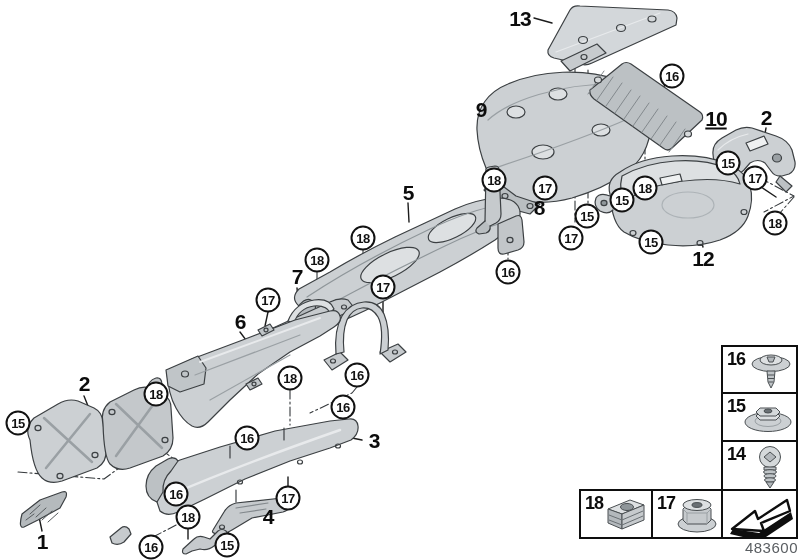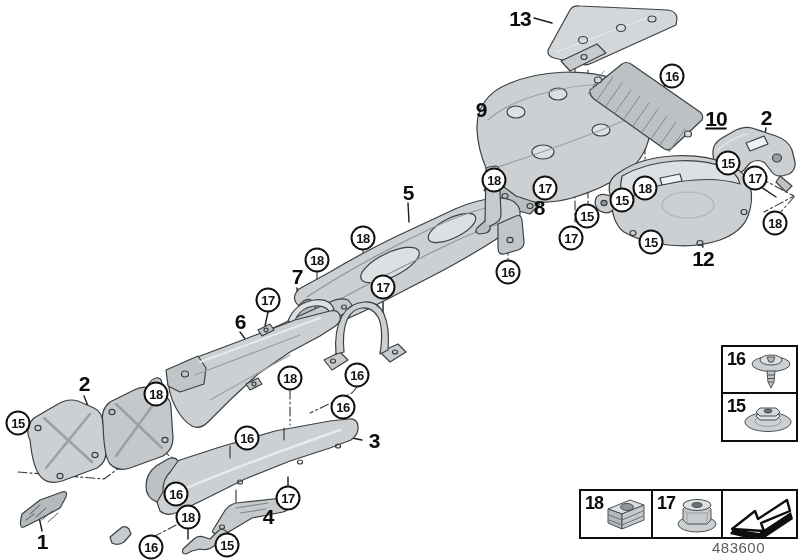--- a/index.html
+++ b/index.html
@@ -23,21 +23,21 @@
   
   .lcell{
     position:absolute;border:2px solid #0e0e0e;background:#ffffff;box-sizing:border-box;
   }
   .lcell .lnum{
     position:absolute;left:4px;top:2px;font-size:18px;font-weight:bold;color:#0c0c0c;letter-spacing:-1px;
   }
   .lcell svg{position:absolute;right:1px;top:2px;}
   .lcell.arrowcell svg{left:3px;top:2px;}
   #drawing-id{
-    position:absolute;left:712px;top:539px;width:86px;text-align:left;
+    position:absolute;left:712px;top:539px;width:86px;text-align:right;
     font-size:15px;color:#5a5e62;letter-spacing:0.5px;
   }
 </style>
 </head>
 <body>
 
 <div id="stage">
 
   <svg id="art" width="800" height="560" viewBox="0 0 800 560">
     <g stroke="#3c4043" stroke-width="1.2" fill="none" stroke-linejoin="round" stroke-linecap="round">
@@ -430,20 +430,34 @@
     <svg width="54" height="44" viewBox="0 0 54 44">
       <g stroke="#4a4f52" stroke-width="1" fill="#ccd0d3">
         <ellipse cx="27" cy="26" rx="23" ry="9.5"></ellipse>
         <ellipse cx="27" cy="25" rx="13" ry="5.5" fill="none" stroke="#9aa0a4"></ellipse>
         <path d="M19,16 L35,16 L39,20 L35,24 L19,24 L15,20 Z" fill="#dde0e2"></path>
         <path d="M19,12 L35,12 L39,16 L35,20 L19,20 L15,16 Z" fill="#d5d9db"></path>
         <ellipse cx="27" cy="15" rx="4" ry="2" fill="#6a7074"></ellipse>
       </g>
     </svg>
   </div>
+  <div class="lcell" style="left:721px;top:440px;width:77px;height:51px">
+    <span class="lnum">14</span>
+    <svg width="50" height="46" viewBox="0 0 50 46">
+      <g stroke="#4a4f52" stroke-width="1" fill="#d5d9db">
+        <circle cx="25" cy="13" r="10.5"></circle>
+        <path d="M25,8 L28,10.5 L31,13 L28,15.5 L25,18 L22,15.5 L19,13 L22,10.5 Z" fill="#b3b8bc"></path>
+        <path d="M19,23 L31,23 L31,26 L19,26 Z" fill="#c0c5c8"></path>
+        <ellipse cx="25" cy="28" rx="6.5" ry="2.3" fill="#c0c5c8"></ellipse>
+        <ellipse cx="25" cy="32" rx="6" ry="2.3" fill="#c0c5c8"></ellipse>
+        <ellipse cx="25" cy="36" rx="5.5" ry="2.2" fill="#c0c5c8"></ellipse>
+        <path d="M21,38 L29,38 L25,44 Z" fill="#b3b8bc"></path>
+      </g>
+    </svg>
+  </div>
   <div class="lcell arrowcell" style="left:721px;top:489px;width:77px;height:50px">
     <svg width="71" height="44" viewBox="0 0 71 44">
       <polygon points="7,36 33,40 65,19 67,26 34,48 4,41" fill="#0e0e0e"></polygon>
       <polygon points="6,36 29,18 32,26 61,7 64,18 35,30 38,38" fill="#ffffff" stroke="#0e0e0e" stroke-width="2.4" stroke-linejoin="round"></polygon>
     </svg>
   </div>
   <div class="lcell" style="left:579px;top:489px;width:74px;height:50px">
     <span class="lnum">18</span>
     <svg width="48" height="44" viewBox="0 0 48 44">
       <g stroke="#4a4f52" stroke-width="1" fill="#ccd0d3">

